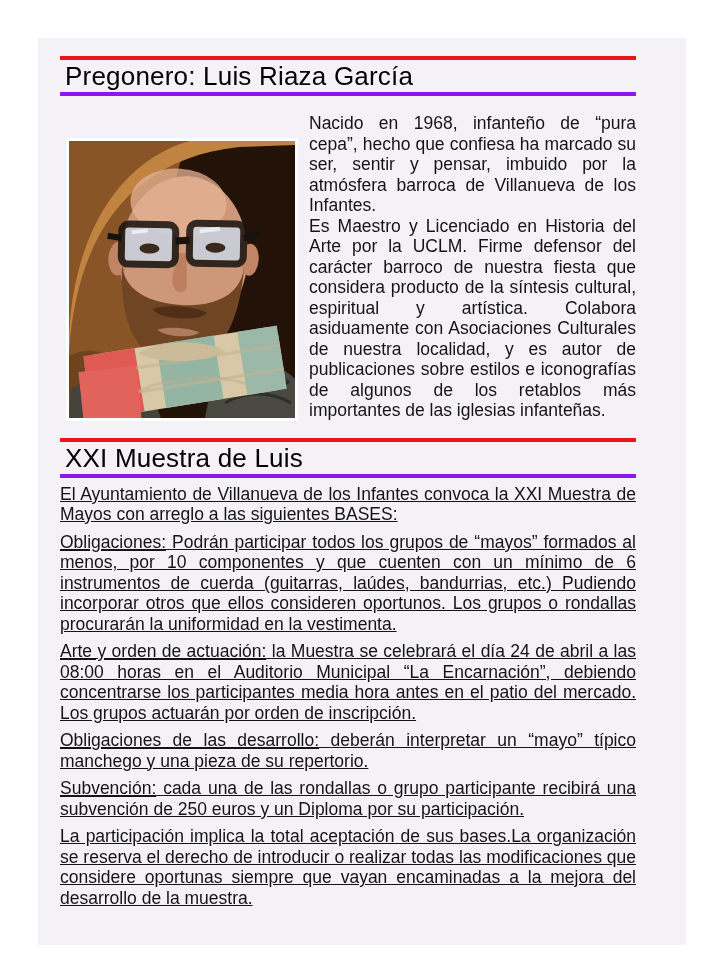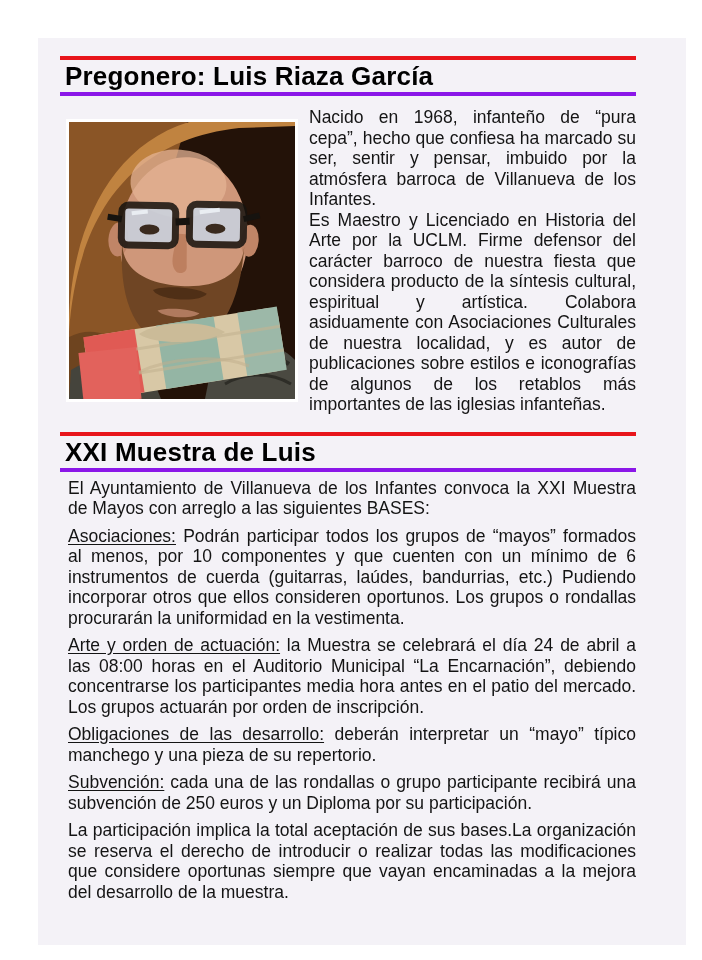--- a/index.html
+++ b/index.html
@@ -22,31 +22,31 @@
     left:38px; top:38px;
     width:648px; height:907px;
     background:var(--card-bg);
     padding:18px 50px 0 22px;
     overflow:hidden;
   }
   .rule-red{height:4px;background:var(--rule-red);}
   .rule-purple{height:4px;background:var(--rule-purple);}
   .section-heading{
     font-size:26px;
-    font-weight:bold;
+    font-weight:normal;
     line-height:32px;
     color:#000;
     padding-left:5px;
     letter-spacing:0.2px;
   }
   .pregonero-row{
     display:flex;
     gap:11px;
-    margin-top:11px;
-    align-items:center;
+    margin-top:17px;
+    align-items:flex-end;
   }
   .photo-frame{
     flex-shrink:0;
     width:232px;height:283px;
     background:#ffffff;
     padding:3px;
     margin-left:6px;
   }
   .photo-frame svg{display:block;width:226px;height:277px;}
   .bio{
@@ -54,21 +54,21 @@
     line-height:20.5px;
     text-align:justify;
   }
   .bio p{margin:0;}
   .muestra{margin-top:17px;}
   .bodytext{
     font-size:17.5px;
     line-height:20.5px;
     text-align:justify;
   }
-  .bodytext p{margin:7px 0 0 8px;}
+  .bodytext p{margin:7px 0 0 0;text-decoration:underline;}
   .bodytext p:first-child{margin-top:6px;}
   .lbl{text-decoration:underline;text-underline-offset:2px;}
 </style>
 </head>
 <body>
 
 <div class="card">
 
   <div>
     <div class="rule-red"></div>
@@ -135,21 +135,21 @@
   </div>
 
   <div class="muestra">
     <div class="rule-red"></div>
     <h1 class="section-heading">XXI Muestra de Luis</h1>
     <div class="rule-purple"></div>
 
     <div class="bodytext">
       <p>El Ayuntamiento de Villanueva de los Infantes convoca la XXI Muestra de Mayos  con arreglo a las siguientes BASES:</p>
 
-      <p><span class="lbl">Asociaciones:</span> <span>Podrán participar todos los grupos de “mayos” formados al menos, por 10 componentes y que cuenten con un mínimo de 6 instrumentos de cuerda (guitarras, laúdes, bandurrias, etc.) Pudiendo incorporar otros que ellos consideren oportunos. Los grupos o rondallas procurarán la uniformidad en la vestimenta.</span></p>
+      <p><span class="lbl">Obligaciones:</span> <span>Podrán participar todos los grupos de “mayos” formados al menos, por 10 componentes y que cuenten con un mínimo de 6 instrumentos de cuerda (guitarras, laúdes, bandurrias, etc.) Pudiendo incorporar otros que ellos consideren oportunos. Los grupos o rondallas procurarán la uniformidad en la vestimenta.</span></p>
 
 
       <p><span class="lbl">Arte y orden de actuación:</span> <span>la Muestra se celebrará el día 24 de abril a las 08:00 horas en el Auditorio Municipal “La Encarnación”, debiendo concentrarse los participantes media hora antes en el patio del mercado. Los grupos actuarán por orden de inscripción.</span></p>
 
       <p><span class="lbl">Obligaciones de las desarrollo:</span> <span>deberán interpretar un “mayo” típico manchego y una pieza de su repertorio.</span></p>
 
       <p><span class="lbl">Subvención:</span> <span>cada una de las rondallas o grupo participante recibirá una subvención de 250 euros y un Diploma por su participación.</span></p>
 
       <p>La participación implica la total aceptación de sus bases.La organización se reserva el derecho de introducir o realizar todas las modificaciones que considere oportunas siempre que vayan encaminadas a la mejora del desarrollo de la muestra.</p>
     </div>

